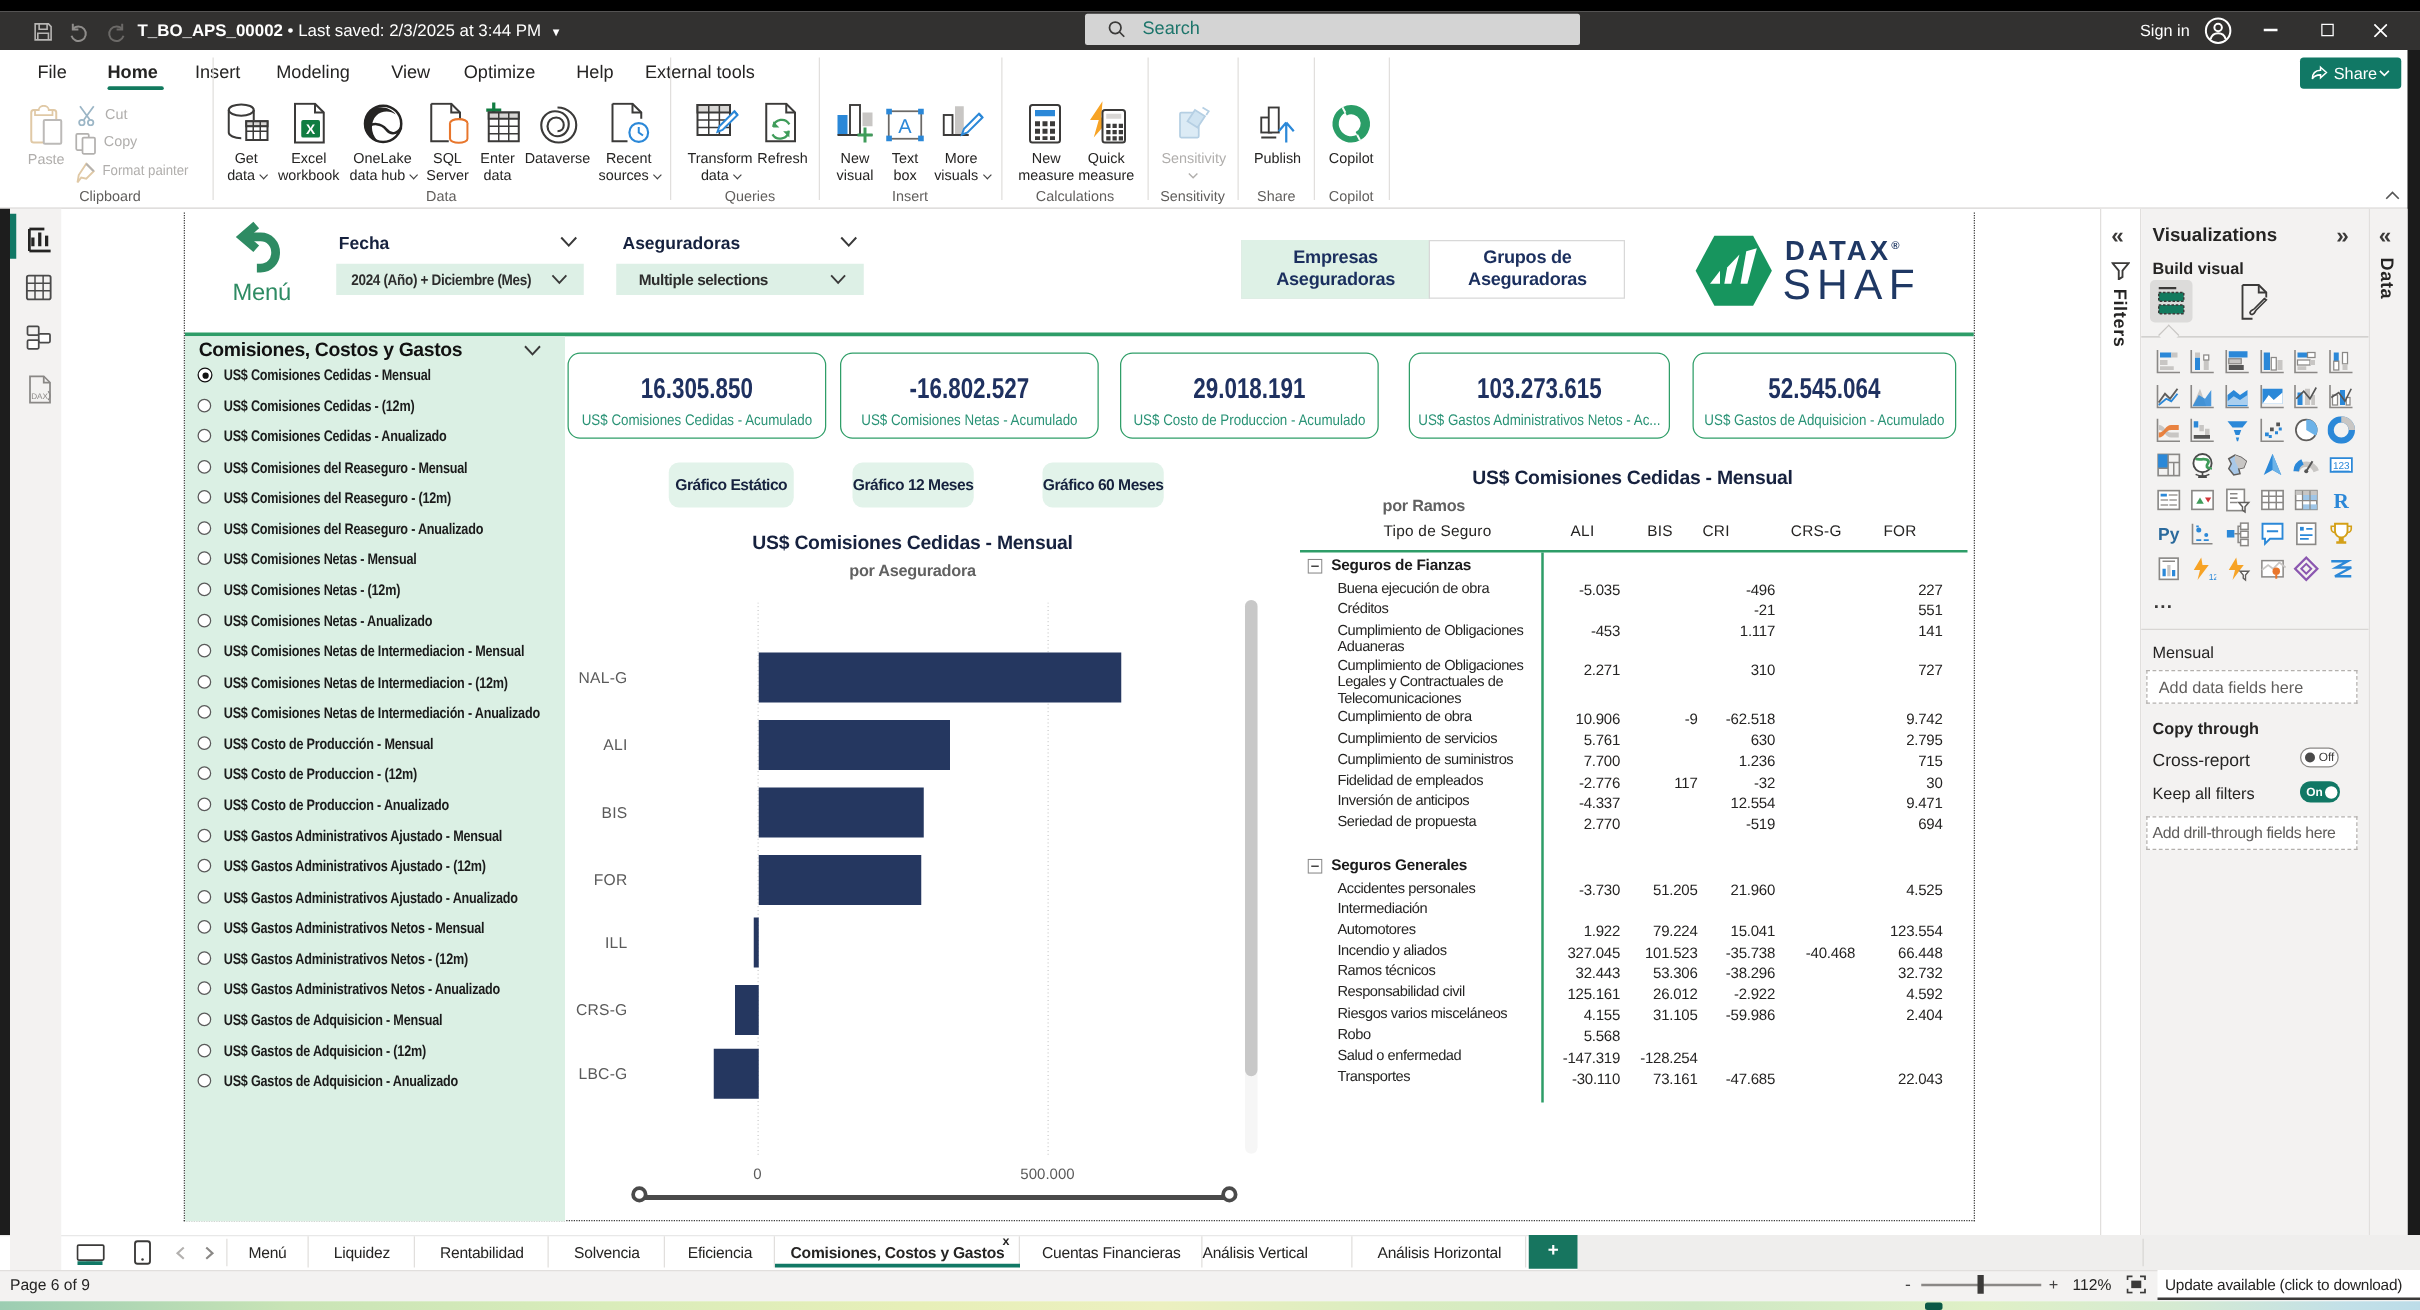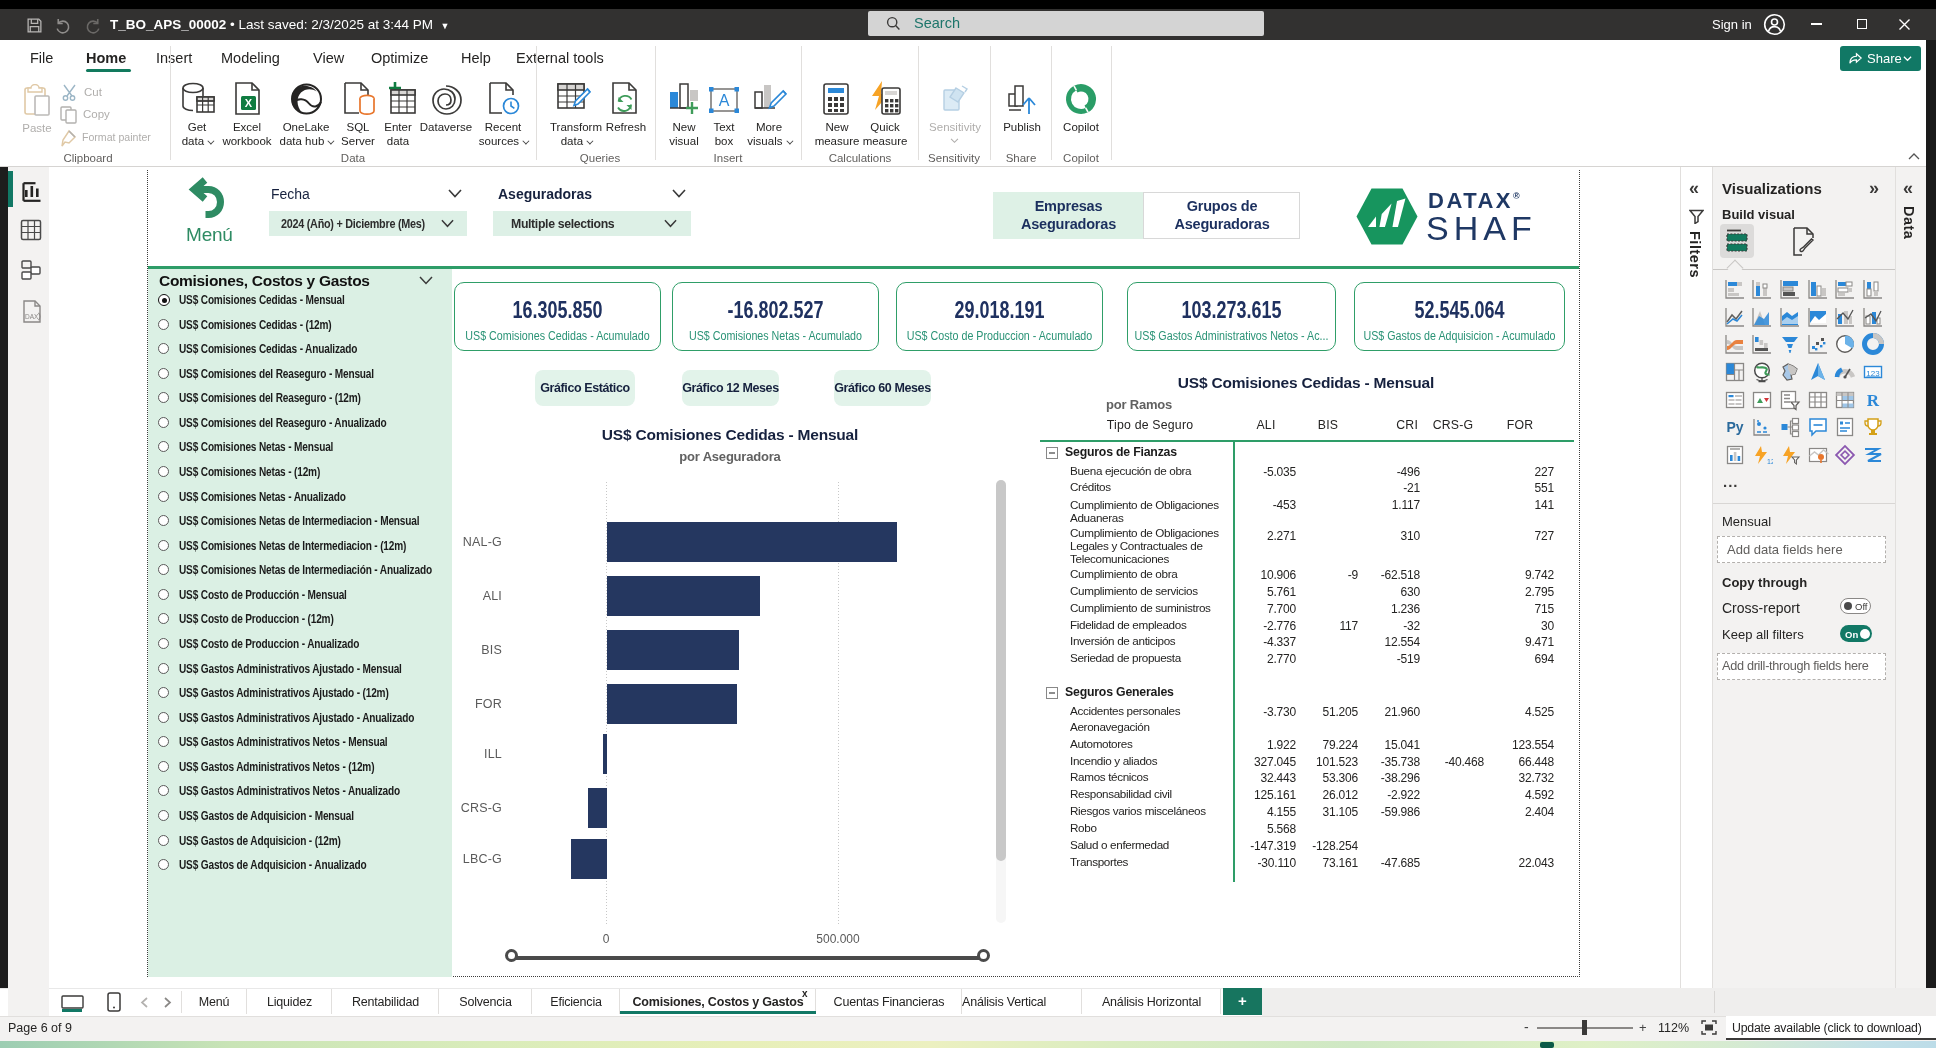--- a/index.html
+++ b/index.html
@@ -297,21 +297,21 @@
       <path d="M17.5 13c2 2 2 5 0 7" fill="none" stroke="#8a8886" stroke-width="1.1"></path>
     </svg>
 
 <div class="abs" style="left:147px;top:170px;width:1433px;height:807px;border-left:1px dotted #3c3c3c;border-right:1px dotted #3c3c3c;border-bottom:1px dotted #3c3c3c;background:#fff"></div>
 
 <svg class="abs" style="left:188px;top:176px" width="36" height="44" viewBox="0 0 36 44">
       <path d="M17 4 6 13.5 17 23" fill="none" stroke="#2e8b63" stroke-width="7" stroke-linejoin="miter"></path>
       <path d="M8 13.5h12.5c7 0 12 5.5 12 12.5s-5 12.5-12 12.5h-3" fill="none" stroke="#2e8b63" stroke-width="7"></path>
     </svg>
 <div class="abs" style="left:186px;top:224px;width:60px;font-size:19px;color:#2e8b63;letter-spacing:-0.2px">Menú</div>
-<div class="abs" style="left:271px;top:186px;font-size:14px;font-weight:normal;color:#16213e">Fecha</div>
+<div class="abs" style="left:271px;top:186px;font-size:14px;font-weight:bold;color:#16213e">Fecha</div>
 <svg class="abs" style="left:448px;top:189px" width="14" height="9" viewBox="0 0 14 9">
       <path d="M1 1 7 7.5 13 1" fill="none" stroke="#3a3a3a" stroke-width="1.6"></path>
     </svg>
 <div class="abs" style="left:269px;top:211px;width:198px;height:25px;background:#ddf0e6"></div>
 <div class="abs" style="left:281px;top:217px;font-size:12.3px;font-weight:bold;color:#2d2d2d;letter-spacing:-0.3px;white-space:nowrap;transform:scaleX(0.88);transform-origin:0 0">2024 (Año) + Diciembre (Mes)</div>
 <svg class="abs" style="left:441px;top:219px" width="13" height="9" viewBox="0 0 14 9">
       <path d="M1 1 7 7.5 13 1" fill="none" stroke="#3a3a3a" stroke-width="1.6"></path>
     </svg>
 <div class="abs" style="left:498px;top:186px;font-size:14px;font-weight:bold;color:#16213e">Aseguradoras</div>
 <svg class="abs" style="left:672px;top:189px" width="14" height="9" viewBox="0 0 14 9">
@@ -439,21 +439,21 @@
 <div class="abs" style="left:596px;top:932px;width:20px;text-align:center;font-size:12px;color:#5a5a5a">0</div>
 <div class="abs" style="left:808px;top:932px;width:60px;text-align:center;font-size:12px;color:#5a5a5a">500.000</div>
 <div class="abs" style="left:996px;top:480px;width:10px;height:443px;background:#f6f6f6;border-radius:5px"></div>
 <div class="abs" style="left:996px;top:480px;width:10px;height:381px;background:#c8c8c8;border-radius:5px"></div>
 <div class="abs" style="left:514px;top:955.5px;width:472px;height:4.5px;background:#4a4a4a;border-radius:2px"></div>
 <div class="abs" style="left:505px;top:949px;width:13px;height:13px;border-radius:50%;background:#fff;border:3px solid #4a4a4a"></div>
 <div class="abs" style="left:977px;top:949px;width:13px;height:13px;border-radius:50%;background:#fff;border:3px solid #4a4a4a"></div>
 <div class="abs" style="left:1070px;top:418px;width:160px;text-align:center;font-size:12.3px;color:#252423;letter-spacing:0.2px">Tipo de Seguro</div>
 <div class="abs" style="left:1238px;top:418px;width:56px;text-align:center;font-size:12.3px;color:#252423;letter-spacing:0.2px">ALI</div>
 <div class="abs" style="left:1300px;top:418px;width:56px;text-align:center;font-size:12.3px;color:#252423;letter-spacing:0.2px">BIS</div>
-<div class="abs" style="left:1362px;top:418px;width:56px;text-align:right;font-size:12.3px;color:#252423;letter-spacing:0.2px">CRI</div>
+<div class="abs" style="left:1362px;top:418px;width:56px;text-align:left;font-size:12.3px;color:#252423;letter-spacing:0.2px">CRI</div>
 <div class="abs" style="left:1424px;top:418px;width:58px;text-align:center;font-size:12.3px;color:#252423;letter-spacing:0.2px">CRS-G</div>
 <div class="abs" style="left:1490px;top:418px;width:60px;text-align:center;font-size:12.3px;color:#252423;letter-spacing:0.2px">FOR</div>
 <div class="abs" style="left:1040px;top:440px;width:534px;height:2.2px;background:#2e9d68"></div>
 <div class="abs" style="left:1233px;top:442px;width:2px;height:440px;background:#2e9d68"></div>
 <svg class="abs" style="left:1046px;top:447px" width="12" height="12" viewBox="0 0 12 12">
       <rect x="0.5" y="0.5" width="11" height="11" fill="#fff" stroke="#888" stroke-width="1"></rect>
       <path d="M3 6h6" stroke="#444" stroke-width="1.2"></path>
     </svg>
 <div class="abs" style="left:1065px;top:445px;font-size:12.3px;font-weight:bold;color:#1b1b1b;letter-spacing:-0.2px;white-space:nowrap">Seguros de Fianzas</div>
 <div class="abs" style="left:1070px;top:464px;font-size:11.7px;color:#252423;letter-spacing:-0.35px;line-height:13.5px;width:165px">Buena ejecución de obra</div>
@@ -500,21 +500,21 @@
 <svg class="abs" style="left:1046px;top:687px" width="12" height="12" viewBox="0 0 12 12">
       <rect x="0.5" y="0.5" width="11" height="11" fill="#fff" stroke="#888" stroke-width="1"></rect>
       <path d="M3 6h6" stroke="#444" stroke-width="1.2"></path>
     </svg>
 <div class="abs" style="left:1065px;top:685px;font-size:12.3px;font-weight:bold;color:#1b1b1b;letter-spacing:-0.2px;white-space:nowrap">Seguros Generales</div>
 <div class="abs" style="left:1070px;top:704px;font-size:11.7px;color:#252423;letter-spacing:-0.35px;line-height:13.5px;width:165px">Accidentes personales</div>
 <div class="abs num" style="left:1226px;top:705px;width:70px;letter-spacing:-0.2px">-3.730</div>
 <div class="abs num" style="left:1288px;top:705px;width:70px;letter-spacing:-0.2px">51.205</div>
 <div class="abs num" style="left:1350px;top:705px;width:70px;letter-spacing:-0.2px">21.960</div>
 <div class="abs num" style="left:1484px;top:705px;width:70px;letter-spacing:-0.2px">4.525</div>
-<div class="abs" style="left:1070px;top:720px;font-size:11.7px;color:#252423;letter-spacing:-0.35px;line-height:13.5px;width:165px">Aeronavegación</div>
+<div class="abs" style="left:1070px;top:720px;font-size:11.7px;color:#252423;letter-spacing:-0.35px;line-height:13.5px;width:165px">Intermediación</div>
 <div class="abs" style="left:1070px;top:737px;font-size:11.7px;color:#252423;letter-spacing:-0.35px;line-height:13.5px;width:165px">Automotores</div>
 <div class="abs num" style="left:1226px;top:738px;width:70px;letter-spacing:-0.2px">1.922</div>
 <div class="abs num" style="left:1288px;top:738px;width:70px;letter-spacing:-0.2px">79.224</div>
 <div class="abs num" style="left:1350px;top:738px;width:70px;letter-spacing:-0.2px">15.041</div>
 <div class="abs num" style="left:1484px;top:738px;width:70px;letter-spacing:-0.2px">123.554</div>
 <div class="abs" style="left:1070px;top:754px;font-size:11.7px;color:#252423;letter-spacing:-0.35px;line-height:13.5px;width:165px">Incendio y aliados</div>
 <div class="abs num" style="left:1226px;top:755px;width:70px;letter-spacing:-0.2px">327.045</div>
 <div class="abs num" style="left:1288px;top:755px;width:70px;letter-spacing:-0.2px">101.523</div>
 <div class="abs num" style="left:1350px;top:755px;width:70px;letter-spacing:-0.2px">-35.738</div>
 <div class="abs num" style="left:1414px;top:755px;width:70px;letter-spacing:-0.2px">-40.468</div>

